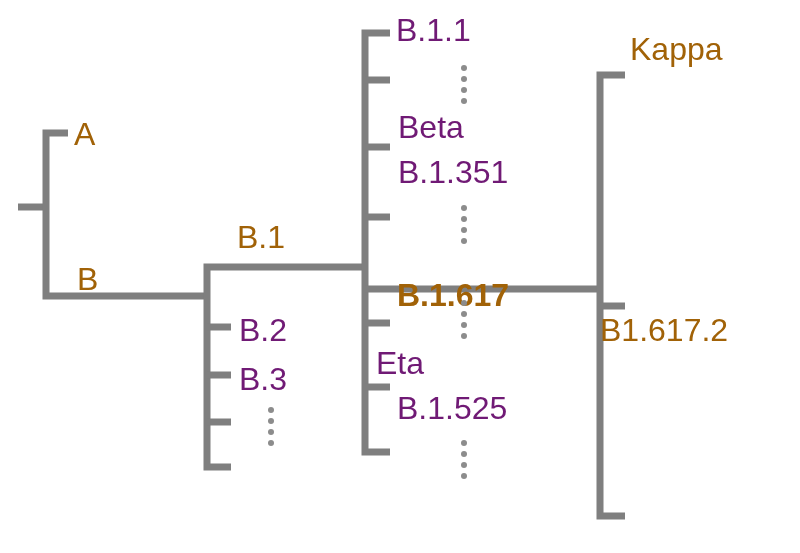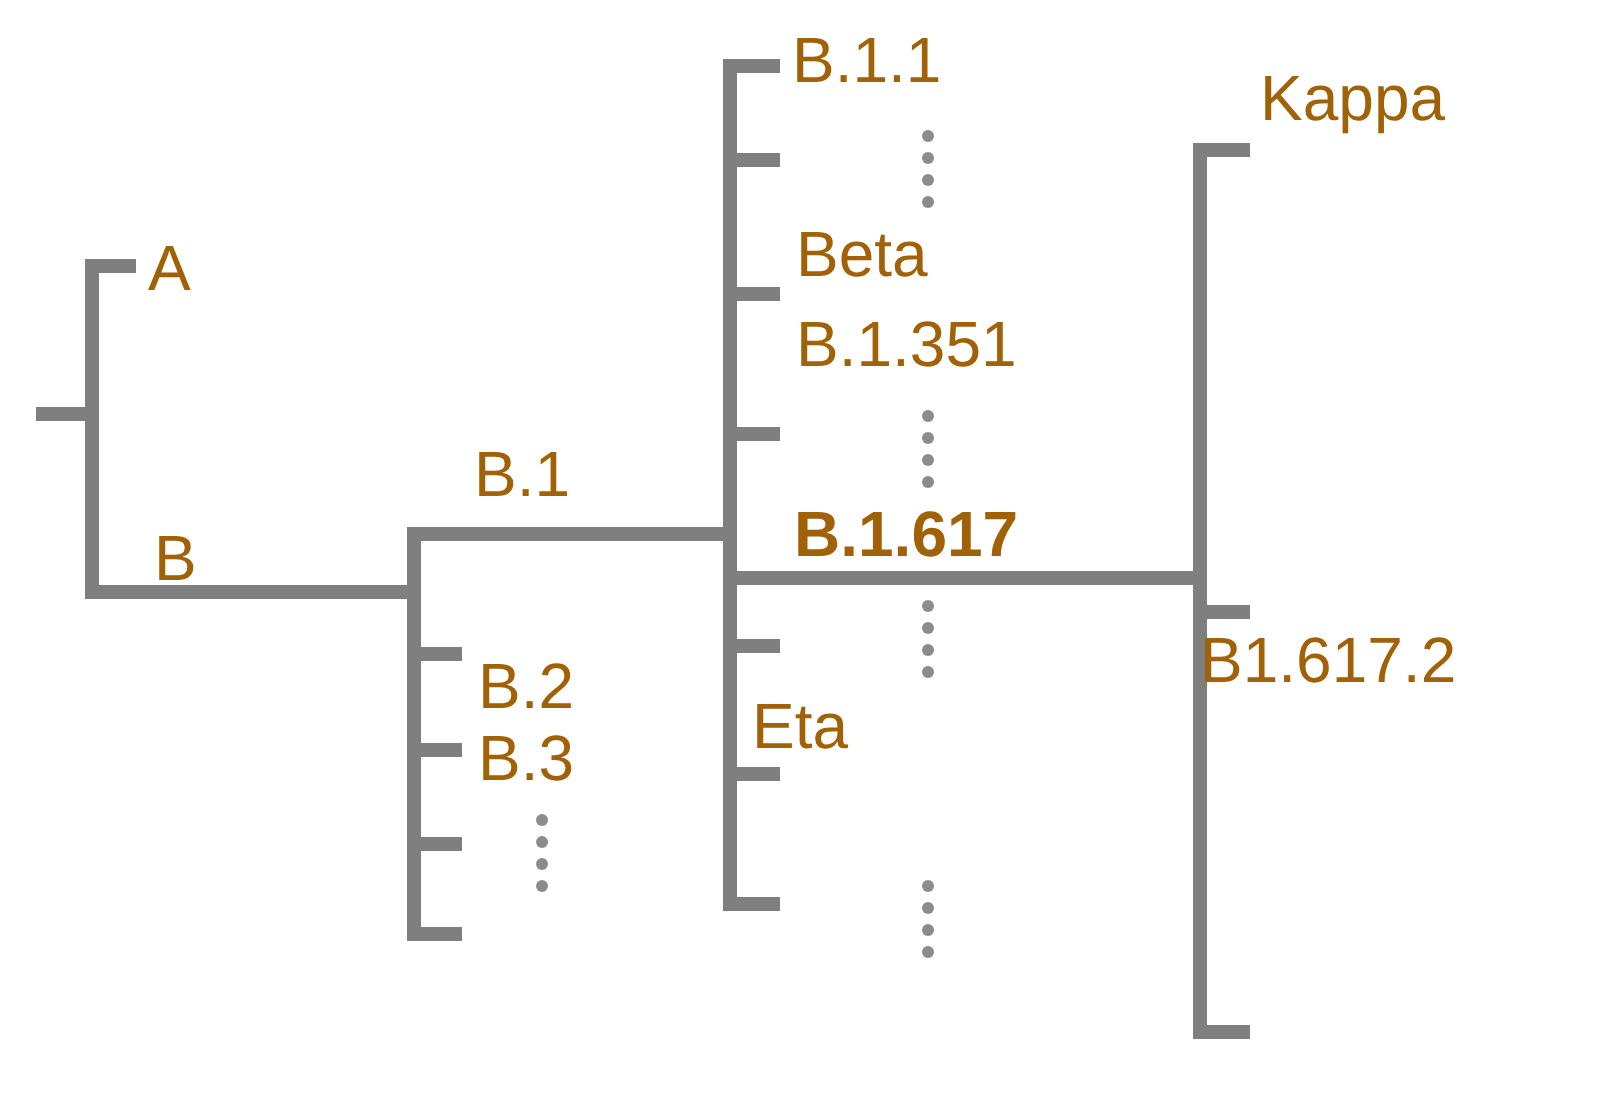--- a/index.html
+++ b/index.html
@@ -28,24 +28,25 @@
     stroke-linejoin: miter;
   }
   .lbl {
     position: absolute;
     font-size: 32px;
     line-height: 1.1;
     white-space: nowrap;
     color: #a16207;
   }
   .lbl.muted {
-    color: #a16207;
+    color: #701a75;
   }
   .lbl.bold {
     font-weight: 700;
+    margin-top: 28px;
   }
   .dots {
     position: absolute;
     display: flex;
     flex-direction: column;
     gap: 5px;
   }
   .dots i {
     display: block;
     width: 6px;
@@ -78,28 +79,29 @@
     <path d="M 365 387 L 390 387"></path>
 
     <path d="M 625 75 L 600 75 L 600 516 L 625 516"></path>
     <path d="M 600 306 L 625 306"></path>
   </svg>
 
   <div class="lbl" style="left:74px; top:117px">A</div>
   <div class="lbl" style="left:77px; top:262px">B</div>
 
   <div class="lbl" style="left:237px; top:220px">B.1</div>
-  <div class="lbl muted" style="left:239px; top:326px">B.2</div>
+  <div class="lbl muted" style="left:239px; top:313px">B.2</div>
   <div class="lbl muted" style="left:239px; top:362px">B.3</div>
 
   <div class="lbl muted" style="left:396px; top:13px">B.1.1</div>
   <div class="lbl muted" style="left:398px; top:110px">Beta</div>
   <div class="lbl muted" style="left:398px; top:155px">B.1.351</div>
   <div class="lbl bold" style="left:397px; top:250px">B.1.617</div>
   <div class="lbl muted" style="left:376px; top:346px">Eta</div>
+  <div class="lbl muted" style="left:397px; top:391px">B.1.525</div>
 
   <div class="lbl" style="left:630px; top:32px">Kappa</div>
   <div class="lbl" style="left:600px; top:313px">B1.617.2</div>
 
   <div class="dots" style="left:268px; top:407px">
     <i></i>
       <i></i>
       <i></i>
       <i></i>
   </div>

